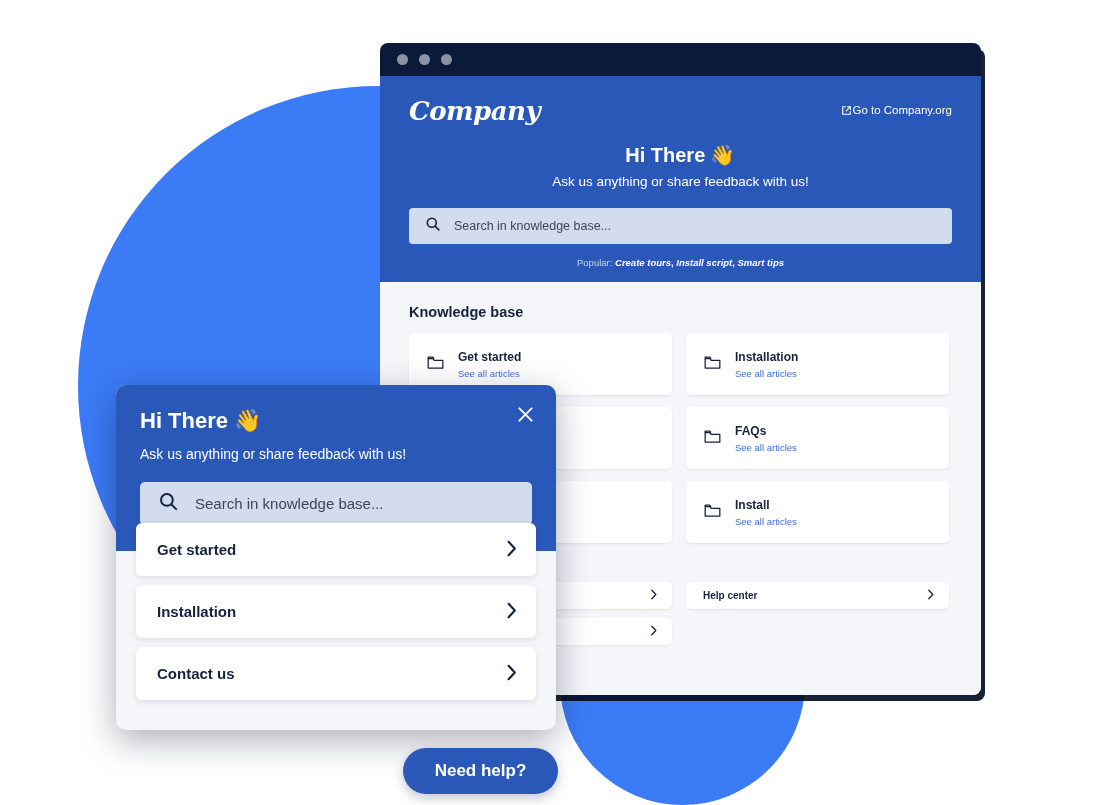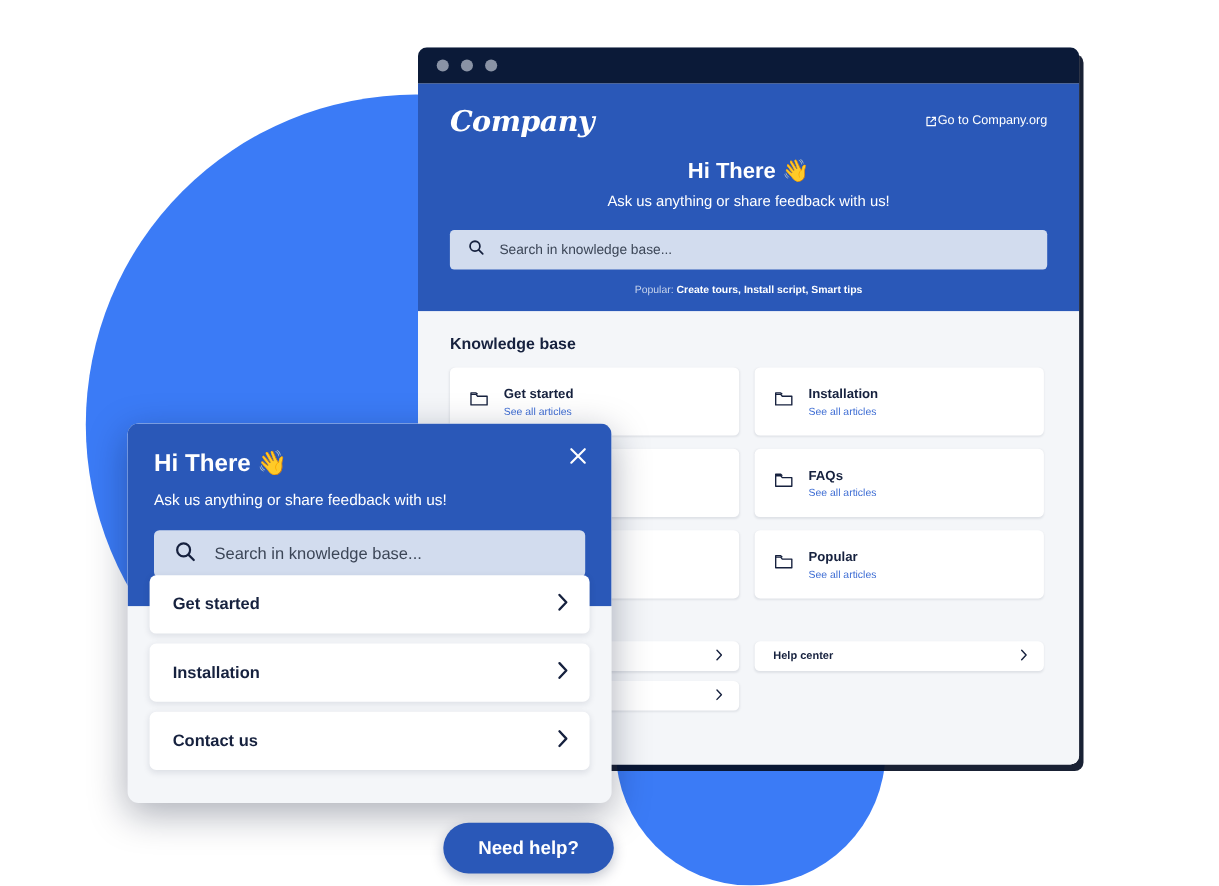--- a/index.html
+++ b/index.html
@@ -137,20 +137,21 @@
   }
   .popular b {
     color: #ffffff;
     font-weight: 700;
   }
   .popular a {
     color: #ffffff;
     font-weight: 700;
     text-decoration: none;
     cursor: pointer;
+    font-style: italic;
   }
 
   
   .kb {
     background: #F4F6F9;
     padding: 22px 32px 24px 29px;
     min-height: 370px;
   }
   .kb-title {
     font-size: 14.5px;
@@ -428,21 +429,21 @@
         </div>
 
         <div class="kb-card">
           <span class="folder">
             <svg width="17" height="15" viewBox="0 0 20 18" fill="none" stroke="#16213E" stroke-width="1.5" stroke-linejoin="round">
               <path d="M1.2 4.2h5.5l1.7 2.1h10.4v9.4H1.2z"></path>
               <path d="M1.2 4.2V2.6h5.5l1.7 1.6"></path>
             </svg>
           </span>
           <div>
-            <div class="kb-card-name">Popular</div>
+            <div class="kb-card-name">Install</div>
             <div class="kb-card-link">See all articles</div>
           </div>
         </div>
 
       </div>
 
       <div class="links-grid">
         <div class="link-row">
           <span>Contact us</span>
           <span class="chev-sm">

